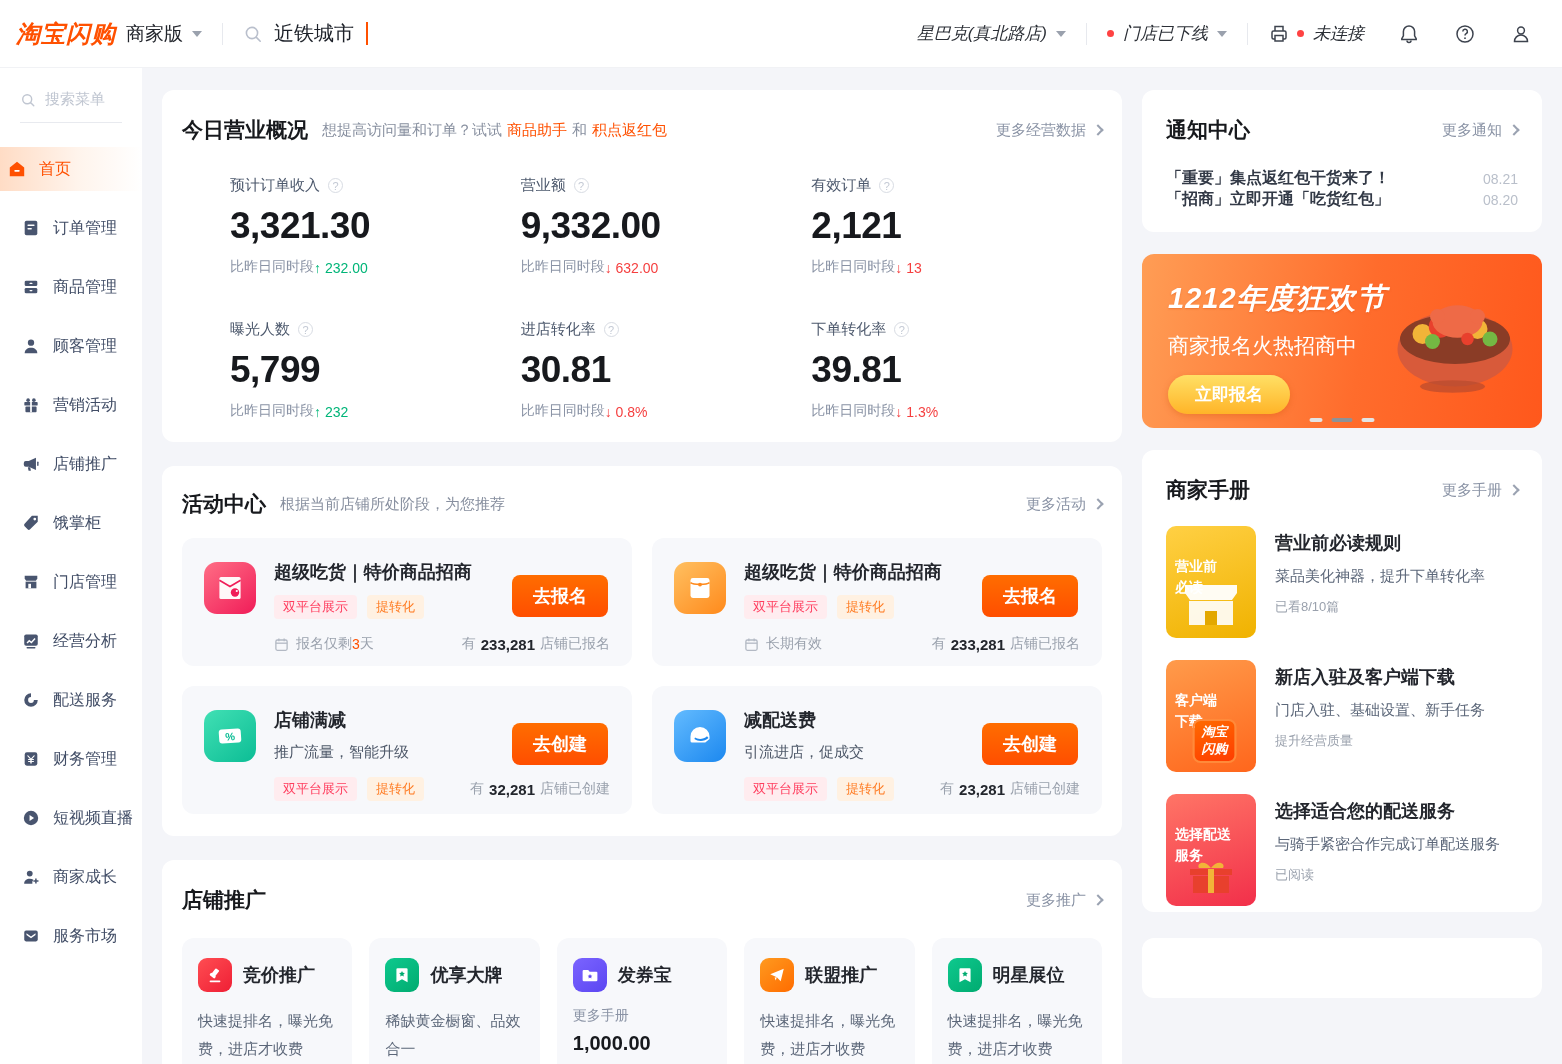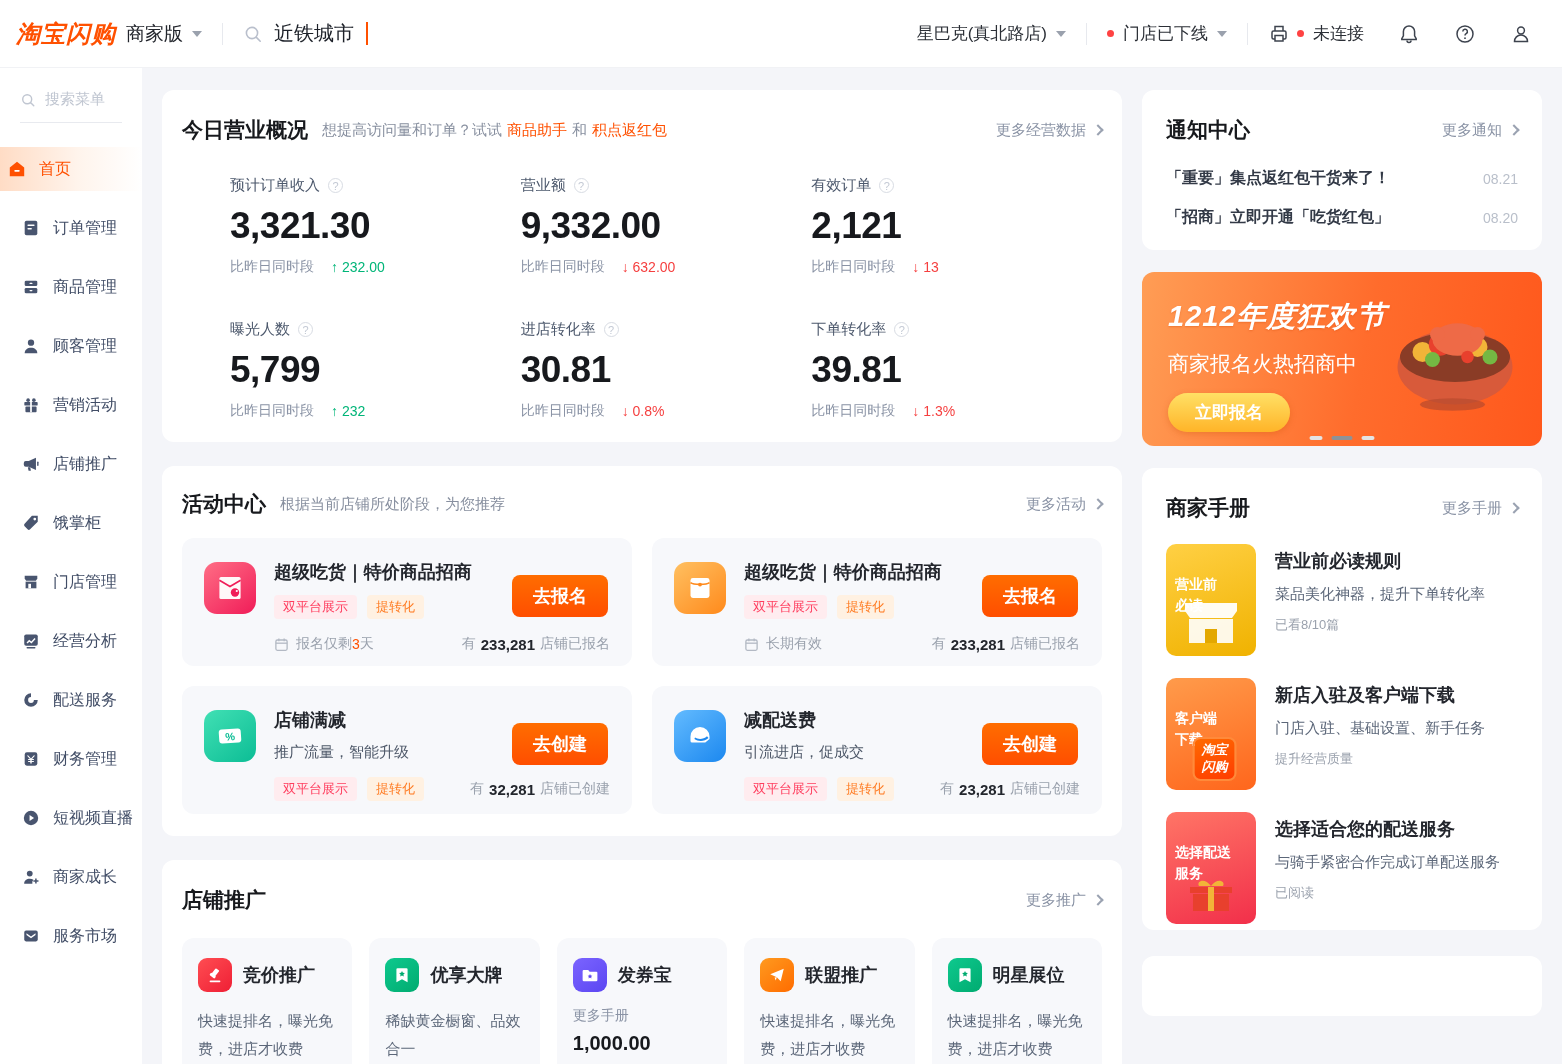--- a/index.html
+++ b/index.html
@@ -7,21 +7,21 @@
 
   
   .header { height:68px; background:#fff; display:flex; align-items:center; padding:0 30px 0 16px; position:relative; z-index:5; border-bottom:1px solid #f1f2f5;}
   .logo { color:#ff5000; font-size:24px; font-weight:800; font-style:italic; letter-spacing:1px; }
   .edition { font-size:19px; color:#23262d; margin-left:10px; }
   .caret { width:0;height:0;border-left:5px solid transparent;border-right:5px solid transparent;border-top:6px solid #9aa1ad; margin-left:9px; }
   .vdiv { width:1px; height:22px; background:#e7e9ee; margin:0 20px; }
   .hsearch { display:flex; align-items:center; gap:11px; font-size:20px; color:#1d2129; }
   .hsearch svg { color:#b9bfcc; }
   .caret-bar { width:2px; height:23px; background:#ff5000; margin-left:1px; }
-  .h-right { margin-left:auto; display:flex; align-items:center; }
+  .h-right { margin-left:auto; display:flex; align-items:center;font-style:italic; }
   .h-text { font-size:17px; color:#2b2f36; }
   .status-dot { width:7px; height:7px; border-radius:50%; background:#ff4242; margin-right:9px; }
   .icon-btn { margin-left:34px; color:#3d434e; display:flex; align-items:center; cursor:pointer; }
   .printer-wrap { display:flex; align-items:center; gap:7px; color:#3d434e; }
 
   
   .page-body { display:flex; height:996px; }
   .sidebar { width:142px; background:#fff; padding-top:16px; flex-shrink:0; }
   .main { flex:1; display:flex; gap:20px; padding:22px 20px 0 20px; }
   .col-left { width:960px; flex-shrink:0; }
@@ -43,21 +43,21 @@
   .link-orange { color:#ff5000; margin:0 5px; cursor:pointer; }
   .more { margin-left:auto; color:#8a93a5; font-size:15px; display:flex; align-items:center; gap:8px; cursor:pointer; }
   .chev { width:8px; height:8px; border-top:2px solid #9aa2b1; border-right:2px solid #9aa2b1; transform:rotate(45deg); flex-shrink:0; }
 
   
   .ov-card { padding:26px 20px 0 20px; height:352px; }
   .stats { margin:32px 0 0 48px; display:grid; grid-template-columns:repeat(3,1fr); row-gap:44px; }
   .stat-label { display:flex; align-items:center; gap:8px; font-size:15px; color:#4c586c; }
   .qmark { width:15px; height:15px; border:1px solid #d8dce3; border-radius:50%; color:#c3c9d4; font-size:11px; display:inline-flex; align-items:center; justify-content:center; }
   .stat-value { font-size:37px; font-weight:700; color:#17191d; margin-top:10px; letter-spacing:-0.5px; }
-  .stat-cmp { margin-top:11px; font-size:14px; color:#8a93a5; display:flex; align-items:center; gap:17px; }
+  .stat-cmp { margin-top:11px; font-size:14px; color:#8a93a5; display:flex; align-items:flex-end; gap:0; }
   .delta { font-size:14px; }
   .delta.up { color:#00b578; }
   .delta.down { color:#f53f3f; }
 
   
   .act-card { margin-top:24px; padding:24px 20px 20px 20px; height:370px; }
   .act-grid { margin-top:20px; display:grid; grid-template-columns:1fr 1fr; gap:20px 20px; }
   .act-cell { background:#f7f8fb; border-radius:12px; position:relative; height:128px; padding:22px 22px 14px 92px; }
   .act-icon { position:absolute; left:22px; top:24px; width:52px; height:52px; border-radius:13px; display:flex; align-items:center; justify-content:center; }
   .grad-pink  { background:linear-gradient(140deg,#ff6e85,#f01c58); }
@@ -88,21 +88,21 @@
   .ic-green { background:linear-gradient(140deg,#0ec98e,#00ab70); }
   .ic-purple { background:linear-gradient(140deg,#7b64ff,#5b46f2); }
   .ic-orange { background:linear-gradient(140deg,#ff9a1f,#ff6c00); }
   .promo-title { font-size:18px; font-weight:700; color:#23262d; }
   .promo-desc { margin-top:15px; font-size:15px; color:#5c6779; line-height:1.85; }
   .promo-stat-label { margin-top:15px; font-size:14px; color:#8a93a5; }
   .promo-stat-value { margin-top:7px; font-size:20px; font-weight:700; color:#17191d; }
 
   
   .notif-card { padding:26px 24px 22px 24px; }
-  .notif-item { display:flex; align-items:center; margin-top:18px; font-size:16px; font-weight:600; color:#333a47; cursor:pointer; }
+  .notif-item { display:flex; align-items:center; font-size:16px; font-weight:600; color:#333a47; cursor:pointer; }
   .notif-date { margin-left:auto; font-weight:400; color:#b9bfca; font-size:14px; padding-left:10px; flex-shrink:0; }
 
   
   .banner { margin-top:22px; height:174px; border-radius:12px; position:relative; overflow:hidden; color:#fff; padding:25px 0 0 26px; background:linear-gradient(100deg,#ff9d55 0%,#ff6c2c 55%,#ff581c 100%); cursor:pointer; }
   .banner-title { font-size:29px; font-weight:800; font-style:italic; letter-spacing:1px; text-shadow:0 1px 2px rgba(210,70,0,.35); }
   .banner-sub { margin-top:13px; font-size:21px; }
   .banner-btn { display:inline-block; margin-top:15px; padding:8px 27px; border-radius:999px; background:linear-gradient(180deg,#ffe065,#ffb428); color:#fff; font-size:17px; font-weight:700; box-shadow:0 2px 6px rgba(200,80,0,.3); cursor:pointer; }
   .banner-art { position:absolute; right:12px; top:10px; }
   .banner-dots { position:absolute; bottom:6px; left:50%; transform:translateX(-50%); display:flex; gap:9px; align-items:center; }
   .dot { width:13px; height:4px; border-radius:2px; background:#e4e4e4; }

